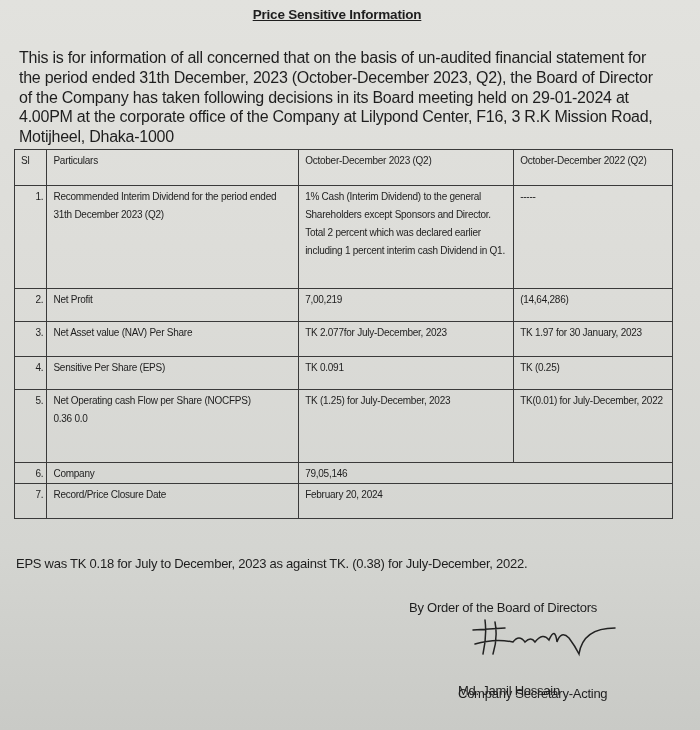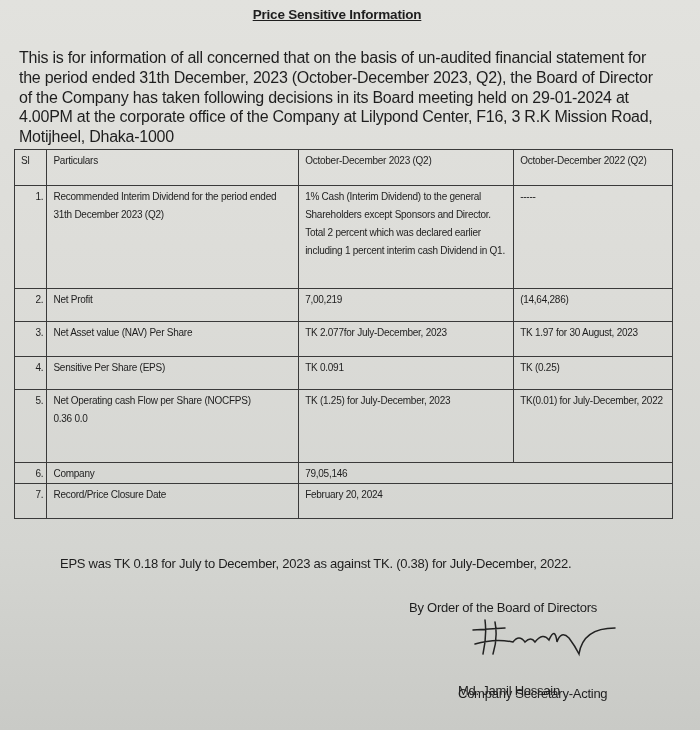--- a/index.html
+++ b/index.html
@@ -36,21 +36,21 @@
   td.sl { text-align: right; padding-right: 3px !important; padding-left: 0 !important; }
   .h-row td { height: 33px; }
   .r1 td { height: 100px; }
   .r2 td { height: 30px; }
   .r3 td { height: 32px; }
   .r4 td { height: 30px; }
   .r5 td { height: 70px; }
   .r6 td { height: 15px; }
   .r7 td { height: 32px; }
   .eps-note {
-    position: absolute; left: 16px; top: 556px; font-size: 13px; letter-spacing: -0.25px; margin-left: 44px;
+    position: absolute; left: 16px; top: 556px; font-size: 13px; letter-spacing: -0.25px;
   }
   .order {
     position: absolute; left: 409px; top: 600px; font-size: 13px; letter-spacing: -0.25px;
   }
   .signature { position: absolute; left: 465px; top: 616px; width: 160px; height: 42px; }
   .signer-name { position: absolute; left: 458px; top: 664px; font-size: 13px; letter-spacing: -0.25px; margin-top: 19px; }
   .signer-title { position: absolute; left: 458px; top: 686px; font-size: 13px; letter-spacing: -0.25px; }
   .note { position: absolute; left: 16px; top: 729px; font-size: 13px; text-decoration: underline; }
 </style>
 </head>
@@ -83,21 +83,21 @@
     <tr class="r2">
       <td class="sl">2.</td>
       <td>Net Profit</td>
       <td>7,00,219</td>
       <td>(14,64,286)</td>
     </tr>
     <tr class="r3">
       <td class="sl">3.</td>
       <td>Net Asset value (NAV) Per Share</td>
       <td>TK 2.077for July-December, 2023</td>
-      <td>TK 1.97 for 30 August, 2023</td>
+      <td>TK 1.97 for 30 January, 2023</td>
     </tr>
     <tr class="r4">
       <td class="sl">4.</td>
       <td>Sensitive Per Share (EPS)</td>
       <td>TK 0.091</td>
       <td>TK (0.25)</td>
     </tr>
     <tr class="r5">
       <td class="sl">5.</td>
       <td>

